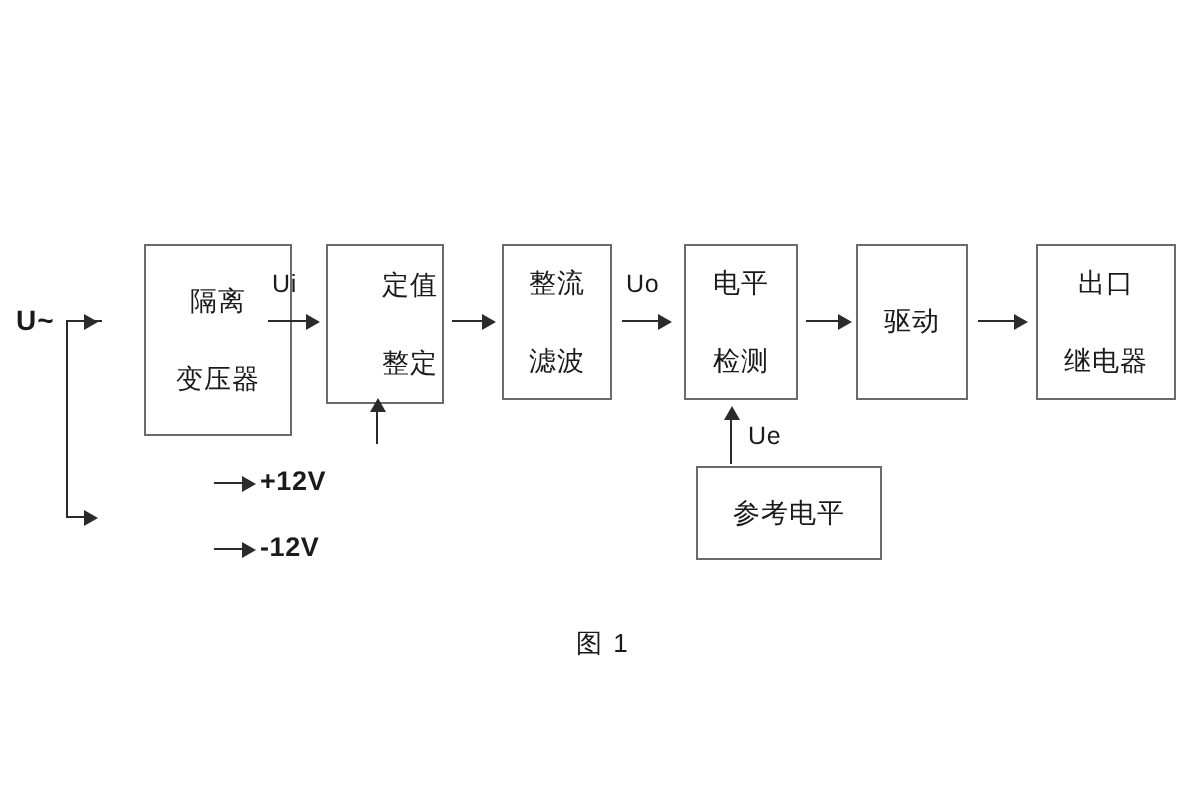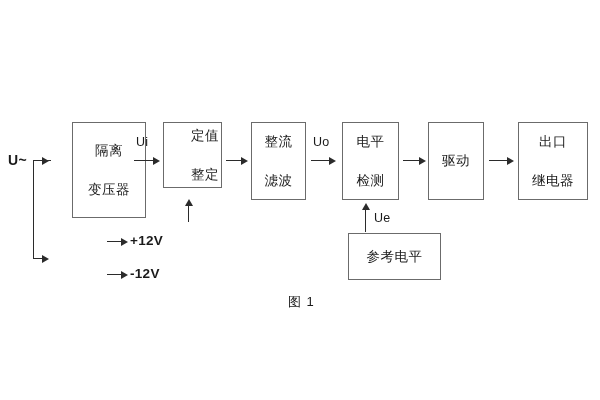--- a/index.html
+++ b/index.html
@@ -40,21 +40,21 @@
   
   .lbl {
     position: absolute;
     color: #1a1a1a;
     font-size: 13px;
     white-space: nowrap;
     line-height: 1;
   }
   .lbl.big { font-size: 14px; font-weight: bold; letter-spacing: 0.5px; }
   .lbl.sig { font-size: 12.5px; letter-spacing: 0.3px; }
-  .lbl.cap { font-size: 13px; letter-spacing: 1px; }
+  .lbl.cap { font-size: 13px; letter-spacing: 1px; margin-top: 20px; }
   .lbl.rail { font-size: 13.5px; font-weight: bold; letter-spacing: 0.3px; }
 
   
   .seg {
     position: absolute;
     background: #2b2b2b;
   }
   .seg.h { height: 1.4px; }
   .seg.v { width: 1.4px; }
 
@@ -85,21 +85,21 @@
   <div class="seg h" style="left:33px; top:160px; width:12px;"></div>
   <div class="arw r" style="left:42px; top:156.5px;"></div>
   <div class="seg h" style="left:33px; top:258px; width:12px;"></div>
   <div class="arw r" style="left:42px; top:254.5px;"></div>
 
   <div class="blk" style="left:72px; top:122px; width:74px; height:96px;">
     <span class="ln">隔离</span>
     <span class="ln">变压器</span>
   </div>
 
-  <div class="blk" style="left:163px; top:122px; width:59px; height:66px;padding-left:25px;">
+  <div class="blk" style="left:163px; top:122px; width:59px; height:80px;padding-left:25px;">
     <span class="ln">定值</span>
     <span class="ln">整定</span>
   </div>
 
   <div class="blk" style="left:251px; top:122px; width:55px; height:78px;">
     <span class="ln">整流</span>
     <span class="ln">滤波</span>
   </div>
 
   <div class="blk" style="left:428px; top:122px; width:56px; height:78px;">

